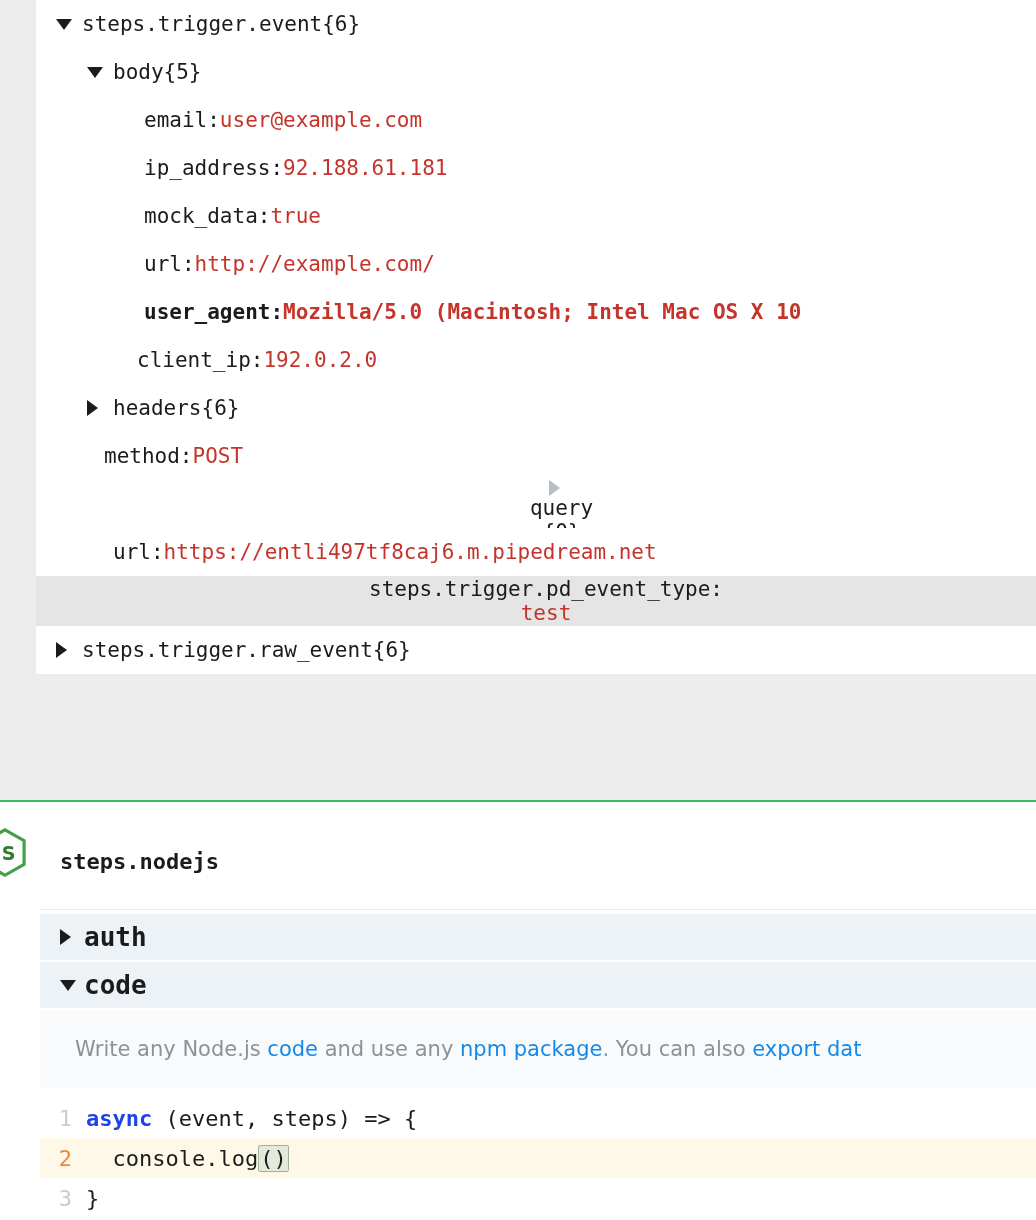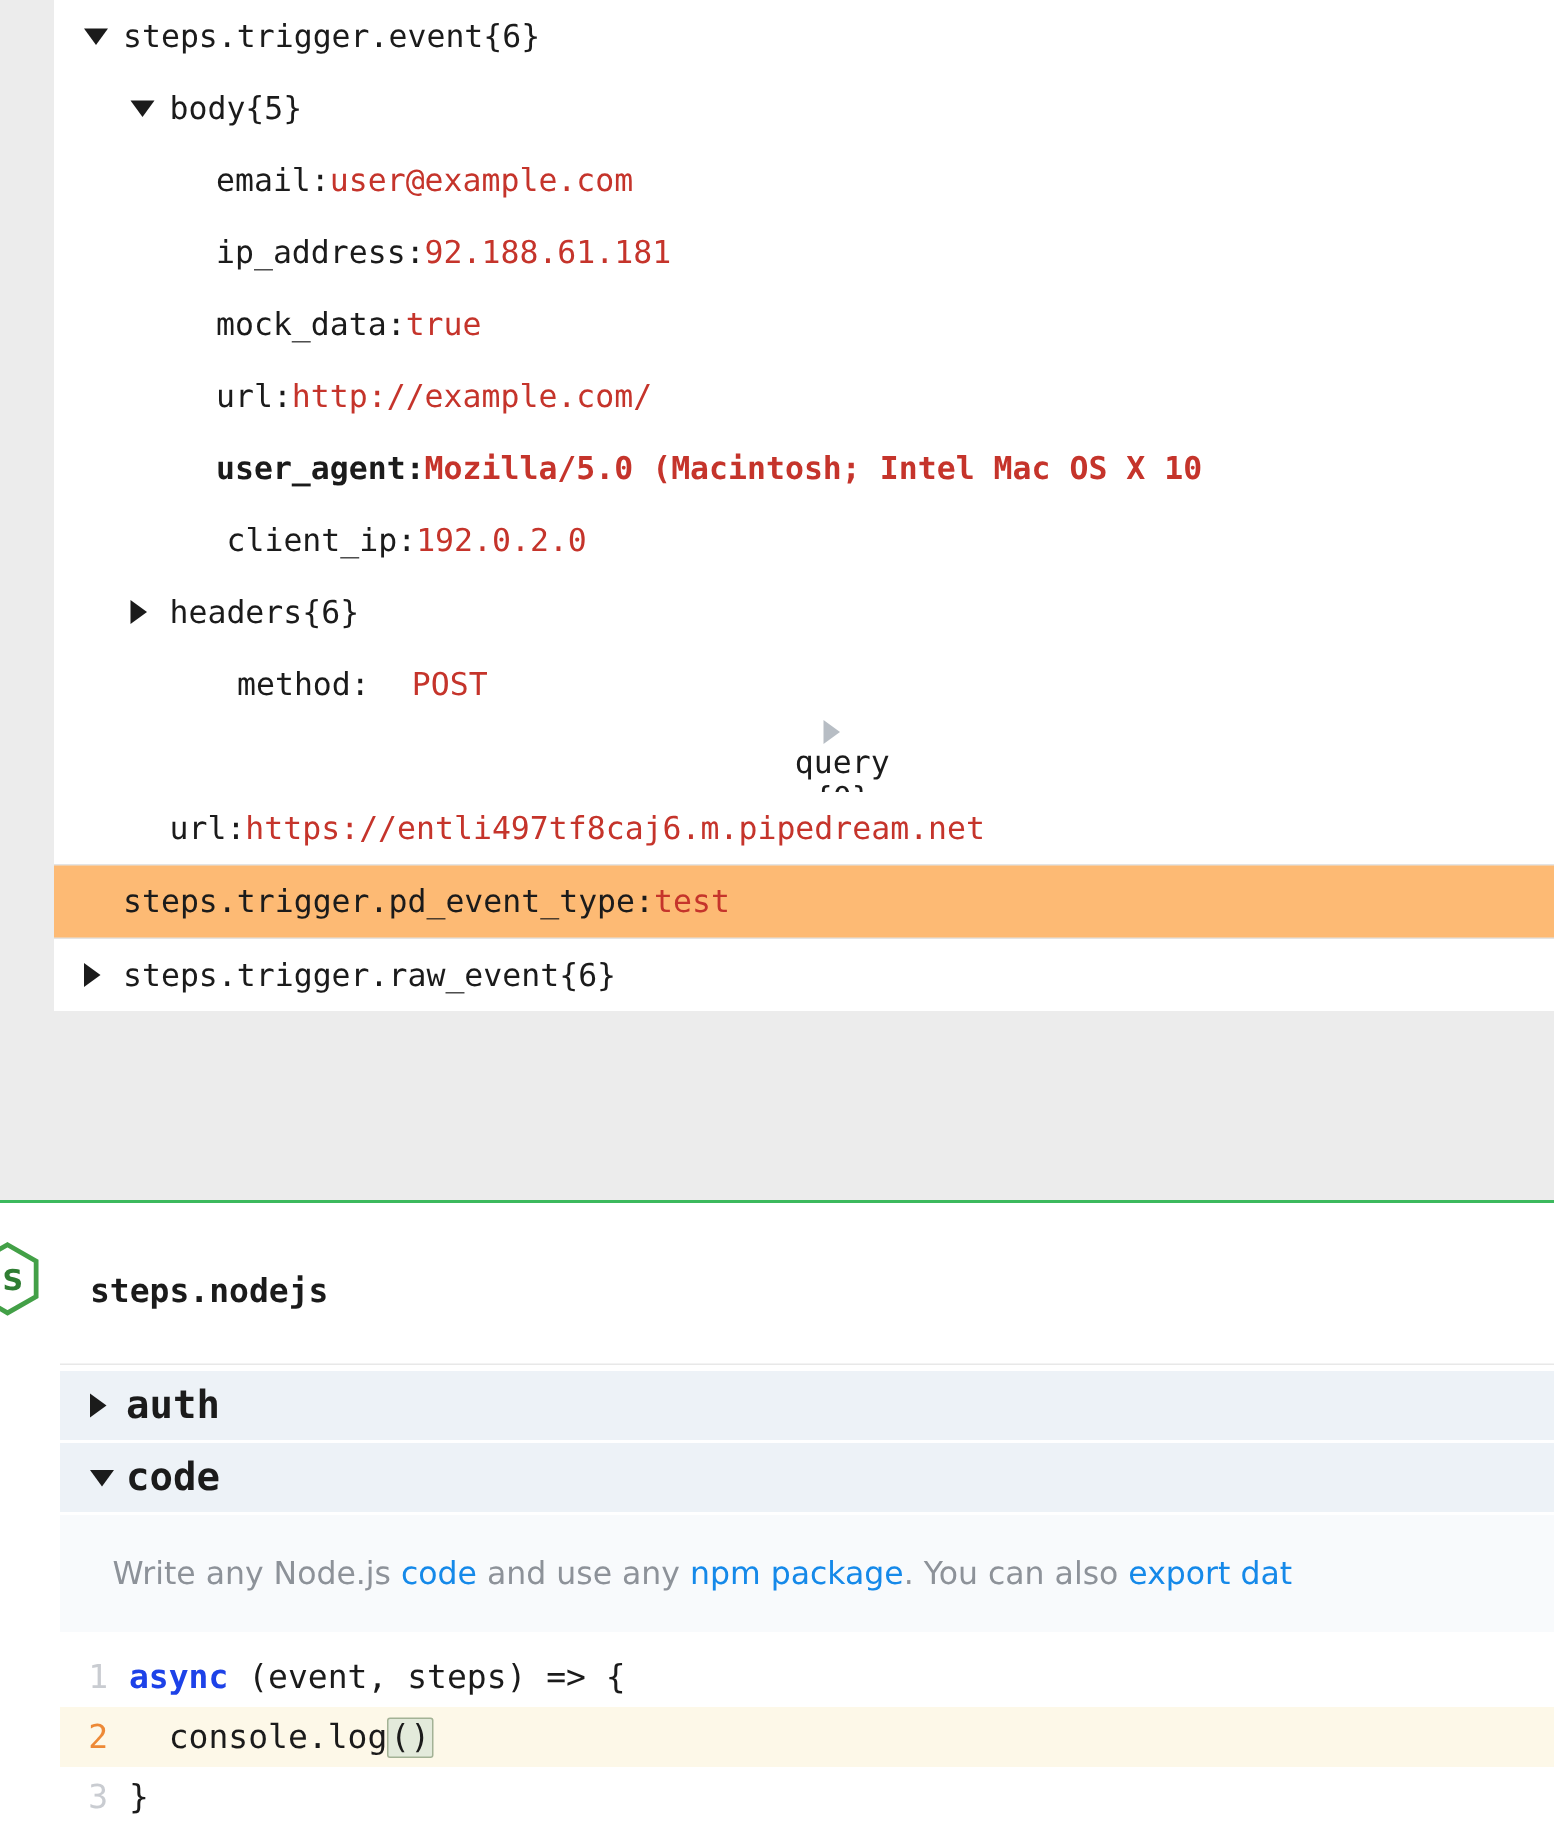--- a/index.html
+++ b/index.html
@@ -11,22 +11,22 @@
   }
   
   .tree-card{
     position:absolute;top:0;left:36px;right:0;background:#ffffff;
   }
   .t-row{
     height:48px;display:flex;align-items:center;
     font-size:21px;white-space:nowrap;overflow:hidden;
   }
   .t-row.shaded{
-    background:#fdba74;
-    border-top:1px solid #e4e4e4;border-bottom:1px solid #e4e4e4;
+    background:#e5e5e5;
+    border-top:1px solid #e4e4e4;border-bottom:1px solid #e4e4e4;flex-direction:column;
   }
   .arrow-slot{width:26px;flex:none;display:flex;align-items:center;}
   .tri{display:inline-block;width:0;height:0;}
   .tri-down{border-left:8px solid transparent;border-right:8px solid transparent;border-top:11px solid #1b1b1b;}
   .tri-right{border-top:8px solid transparent;border-bottom:8px solid transparent;border-left:11px solid #1b1b1b;}
   .tri-right.muted{border-left-color:#b7bdc4;}
   .k{color:#1b1b1b;}
   .badge{color:#1b1b1b;}
   .v{color:var(--value-red,#c5342b);}
 
@@ -110,33 +110,33 @@
         <div class="t-row" style="padding-left: 82px;">
           <span class="arrow-slot"></span>
           <span class="k">url: </span>
           <span class="v">http://example.com/</span>
         </div>
         <div class="t-row" style="padding-left: 82px; font-weight: bold;">
           <span class="arrow-slot"></span>
           <span class="k">user_agent: </span>
           <span class="v">Mozilla/5.0 (Macintosh; Intel Mac OS X 10</span>
         </div>
-        <div class="t-row" style="padding-left: 75px; margin-left: 14px;">
+        <div class="t-row" style="padding-left: 75px;">
           <span class="arrow-slot"></span>
           <span class="k">client_ip: </span>
           <span class="v">192.0.2.0</span>
         </div>
         <div class="t-row" style="padding-left: 51px;">
           <span class="arrow-slot">
             <i class="tri tri-right"></i>
           </span>
           <span class="k">headers</span>
           <span class="badge">{6}</span>
         </div>
-        <div class="t-row" style="padding-left: 68px; gap: 28px;">
+        <div class="t-row" style="padding-left: 42px;">
           <span class="arrow-slot"></span>
           <span class="k">method: </span>
           <span class="v">POST</span>
         </div>
         <div class="t-row" style="padding-left: 51px; flex-direction: column;">
           <span class="arrow-slot">
             <i class="tri tri-right muted"></i>
           </span>
           <span class="k">query</span>
           <span class="badge">{0}</span>

